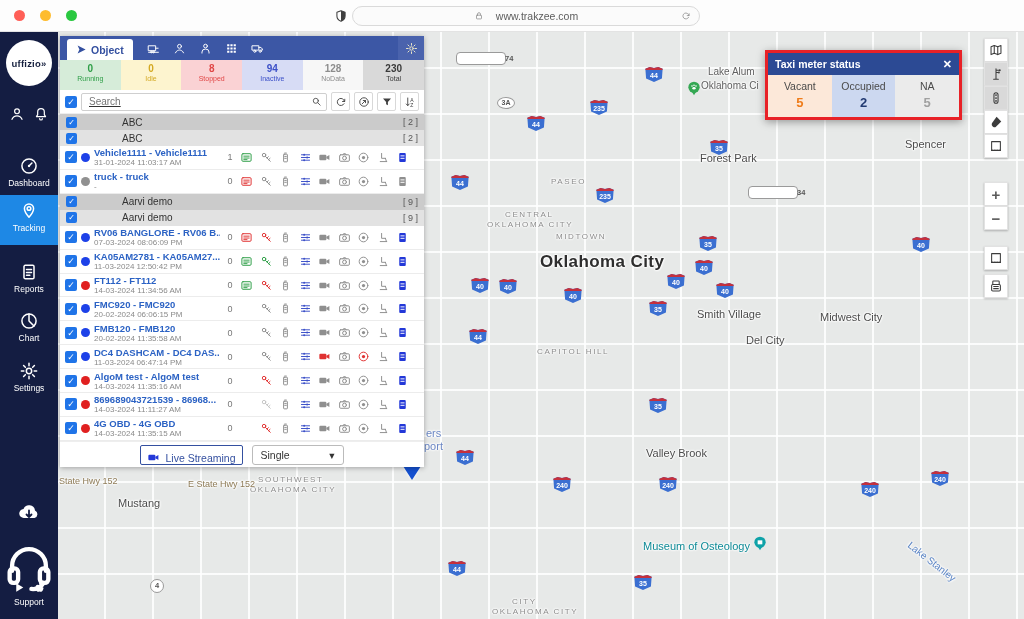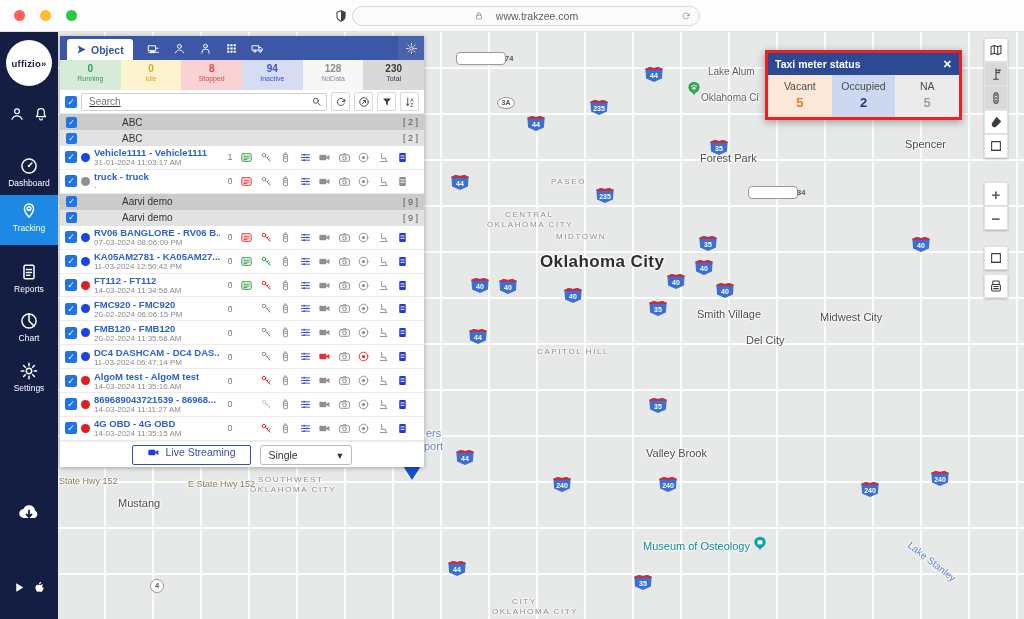--- a/index.html
+++ b/index.html
@@ -124,21 +124,21 @@
   .vrow { height:23.9px; display:flex; align-items:center; gap:4px; padding:0 5px; border-bottom:1px solid #ececec; background:#fff; cursor:pointer; }
   .dot { width:9px; height:9px; border-radius:50%; flex:none; }
   .vinfo { width:126px; overflow:hidden; flex:none; }
   .vname { font-size:9.5px; color:#2b62c4; font-weight:bold; white-space:nowrap; overflow:hidden; }
   .vtime { font-size:8px; color:#8a8a8a; white-space:nowrap; }
   .vcnt { width:12px; font-size:9px; color:#777; text-align:center; flex:none; }
   .rics { display:flex; gap:6.5px; align-items:center; }
   .ric { width:13px; height:13px; flex:none; cursor:pointer; }
 
   .pfooter { height:26px; flex:none; display:flex; align-items:center; justify-content:center; gap:9px; border-top:1px solid #eee; }
-  .livebtn { height:20px; border:1px solid #3450a0; border-radius:2px; color:#3450a0; font-size:10.5px; display:flex; align-items:flex-start; gap:5px; padding:0 14px; background:#fff; cursor:pointer; }
+  .livebtn { height:20px; border:1px solid #3450a0; border-radius:2px; color:#3450a0; font-size:10.5px; display:flex; align-items:flex-end; gap:5px; padding:0 6px; background:#fff; cursor:pointer; }
   .livebtn .ic { width:13px; height:13px; color:#2338d8; }
   .modesel { width:92px; height:20px; border:1px solid #bbb; border-radius:3px; font-size:10.5px; color:#333; display:flex; align-items:center; justify-content:space-between; padding:0 8px; background:#fff; cursor:pointer; }
 
   .ic svg { width:100%; height:100%; display:block; }
   .ic svg * { stroke:currentColor; fill:none; stroke-width:1.8; stroke-linecap:round; stroke-linejoin:round; }
 </style>
 </head>
 <body>
 
 <div id="app">
@@ -207,21 +207,21 @@
     <div class="road-y" style="left:420px;top:268px;width:235px;height:9px;transform:rotate(-20deg)"></div>
     <div class="road-y" style="left:628px;top:190px;width:305px;height:9px;transform:rotate(-23deg)"></div>
     <div class="road-y" style="left:58px;top:480px;width:315px;height:7px"></div>
     <div class="road-y" style="left:172px;top:467px;width:7px;height:152px"></div>
     <div class="road-y" style="left:424px;top:209px;width:125px;height:8px"></div>
     <div class="road-y" style="left:662px;top:283px;width:400px;height:9px;transform:rotate(19deg)"></div>
     <div class="road-y" style="left:118px;top:467px;width:8px;height:155px;transform:rotate(-6deg)"></div>
   </div>
   <div class="mlayer" id="mapLabels">
       <span class="lbl place" style="left: 708px; top: 66px;">Lake Alum</span>
-      <span class="lbl place" style="left: 701px; top: 92px;">Oklahoma Ci</span>
+      <span class="lbl place" style="left: 701px; top: 80px;">Oklahoma Ci</span>
       <span class="lbl place2" style="left: 700px; top: 152px;">Forest Park</span>
       <span class="lbl place2" style="left: 905px; top: 138px;">Spencer</span>
       <span class="lbl district" style="left: 551px; top: 177px;">PASEO</span>
       <span class="lbl district" style="left: 505px; top: 210px;">CENTRAL</span>
       <span class="lbl district" style="left: 487px; top: 220px;">OKLAHOMA CITY</span>
       <span class="lbl district" style="left: 556px; top: 232px;">MIDTOWN</span>
       <span class="lbl city" style="left: 540px; top: 252px;">Oklahoma City</span>
       <span class="lbl district" style="left: 537px; top: 347px;">CAPITOL HILL</span>
       <span class="lbl place2" style="left: 697px; top: 308px;">Smith Village</span>
       <span class="lbl place2" style="left: 746px; top: 334px;">Del City</span>
@@ -441,20 +441,29 @@
           </div>
           <div class="nlab">Settings</div>
         </div>
       </div>
     <div class="ic cloudbtn">
         <svg viewBox="0 0 24 24">
           <path d="M7 18a4.5 4.5 0 0 1-.5-9 6 6 0 0 1 11.5 1.5A4 4 0 0 1 17.5 18z" style="fill:currentColor;stroke:none"></path>
           <path d="M12 10.5v6M9.5 14.5L12 17l2.5-2.5" style="stroke:#141d42"></path>
         </svg>
       </div>
+    <div class="supwrap">
+      <span class="ic"><svg viewBox="0 0 24 24">
+            <path d="M5 14v-2a7 7 0 0 1 14 0v2"></path>
+            <rect x="4" y="13" width="3.5" height="6" rx="1.5"></rect>
+            <rect x="16.5" y="13" width="3.5" height="6" rx="1.5"></rect>
+            <path d="M18 19a5 5 0 0 1-5 2.5"></path>
+          </svg></span>
+      <div class="suplab">Support</div>
+    </div>
     <div class="stores">
       <span class="ic">
           <svg viewBox="0 0 24 24">
             <path d="M6 4l13 8-13 8z" style="fill:currentColor;stroke:none"></path>
           </svg>
         </span>
       <span class="ic">
           <svg viewBox="0 0 24 24">
             <path d="M15.5 6.8c-1.3 0-2.4.8-3.5.8s-2.3-.8-3.6-.8C6.2 6.8 4.5 8.7 4.5 12.1c0 3.8 2.6 7.9 4.6 7.9 1 0 1.6-.7 2.9-.7s1.8.7 2.9.7c2 0 4.6-4.3 4.6-7.5-2-.8-2.6-2-2.6-3.3 0-1.2.7-2.2 1.4-2.8-.9-.5-2-.1-2.8.4z" style="fill:currentColor;stroke:none"></path>
             <path d="M13.7 4.9c.8-.9 1.4-2.1 1.2-3.3-1 .1-2.2.8-2.9 1.7-.6.8-1.2 2-1 3.2 1.1.1 2-.7 2.7-1.6z" style="fill:currentColor;stroke:none"></path>

